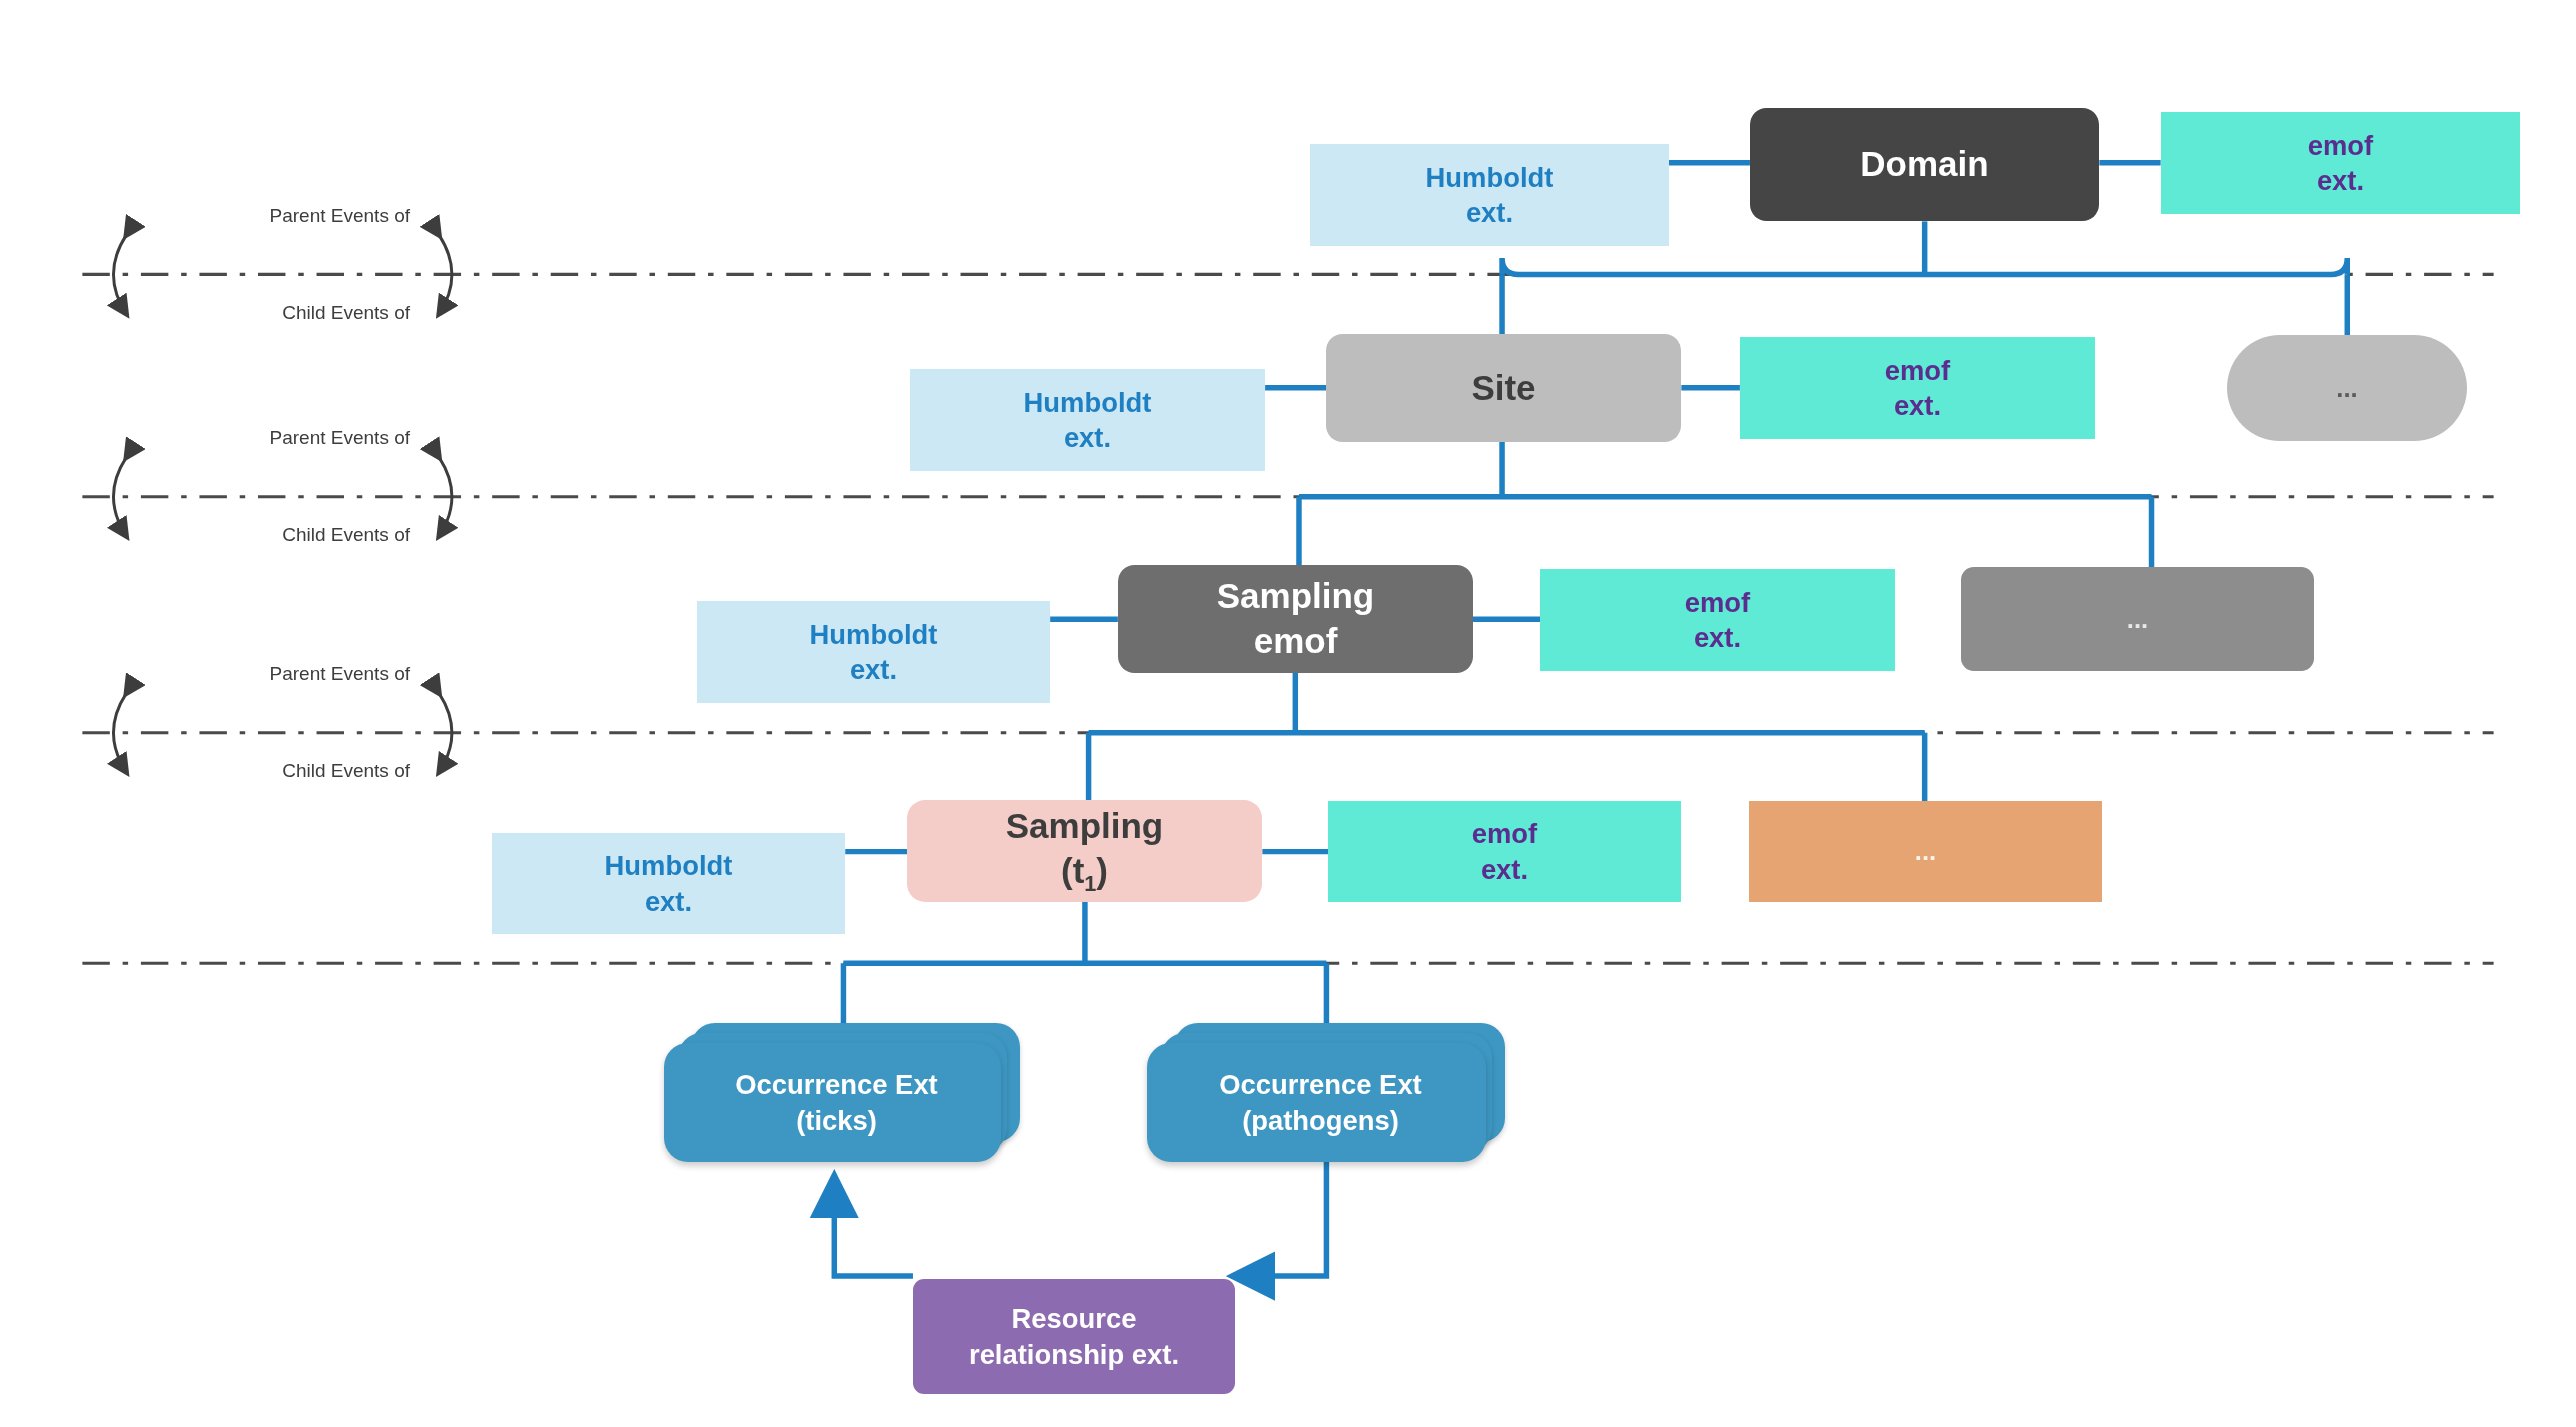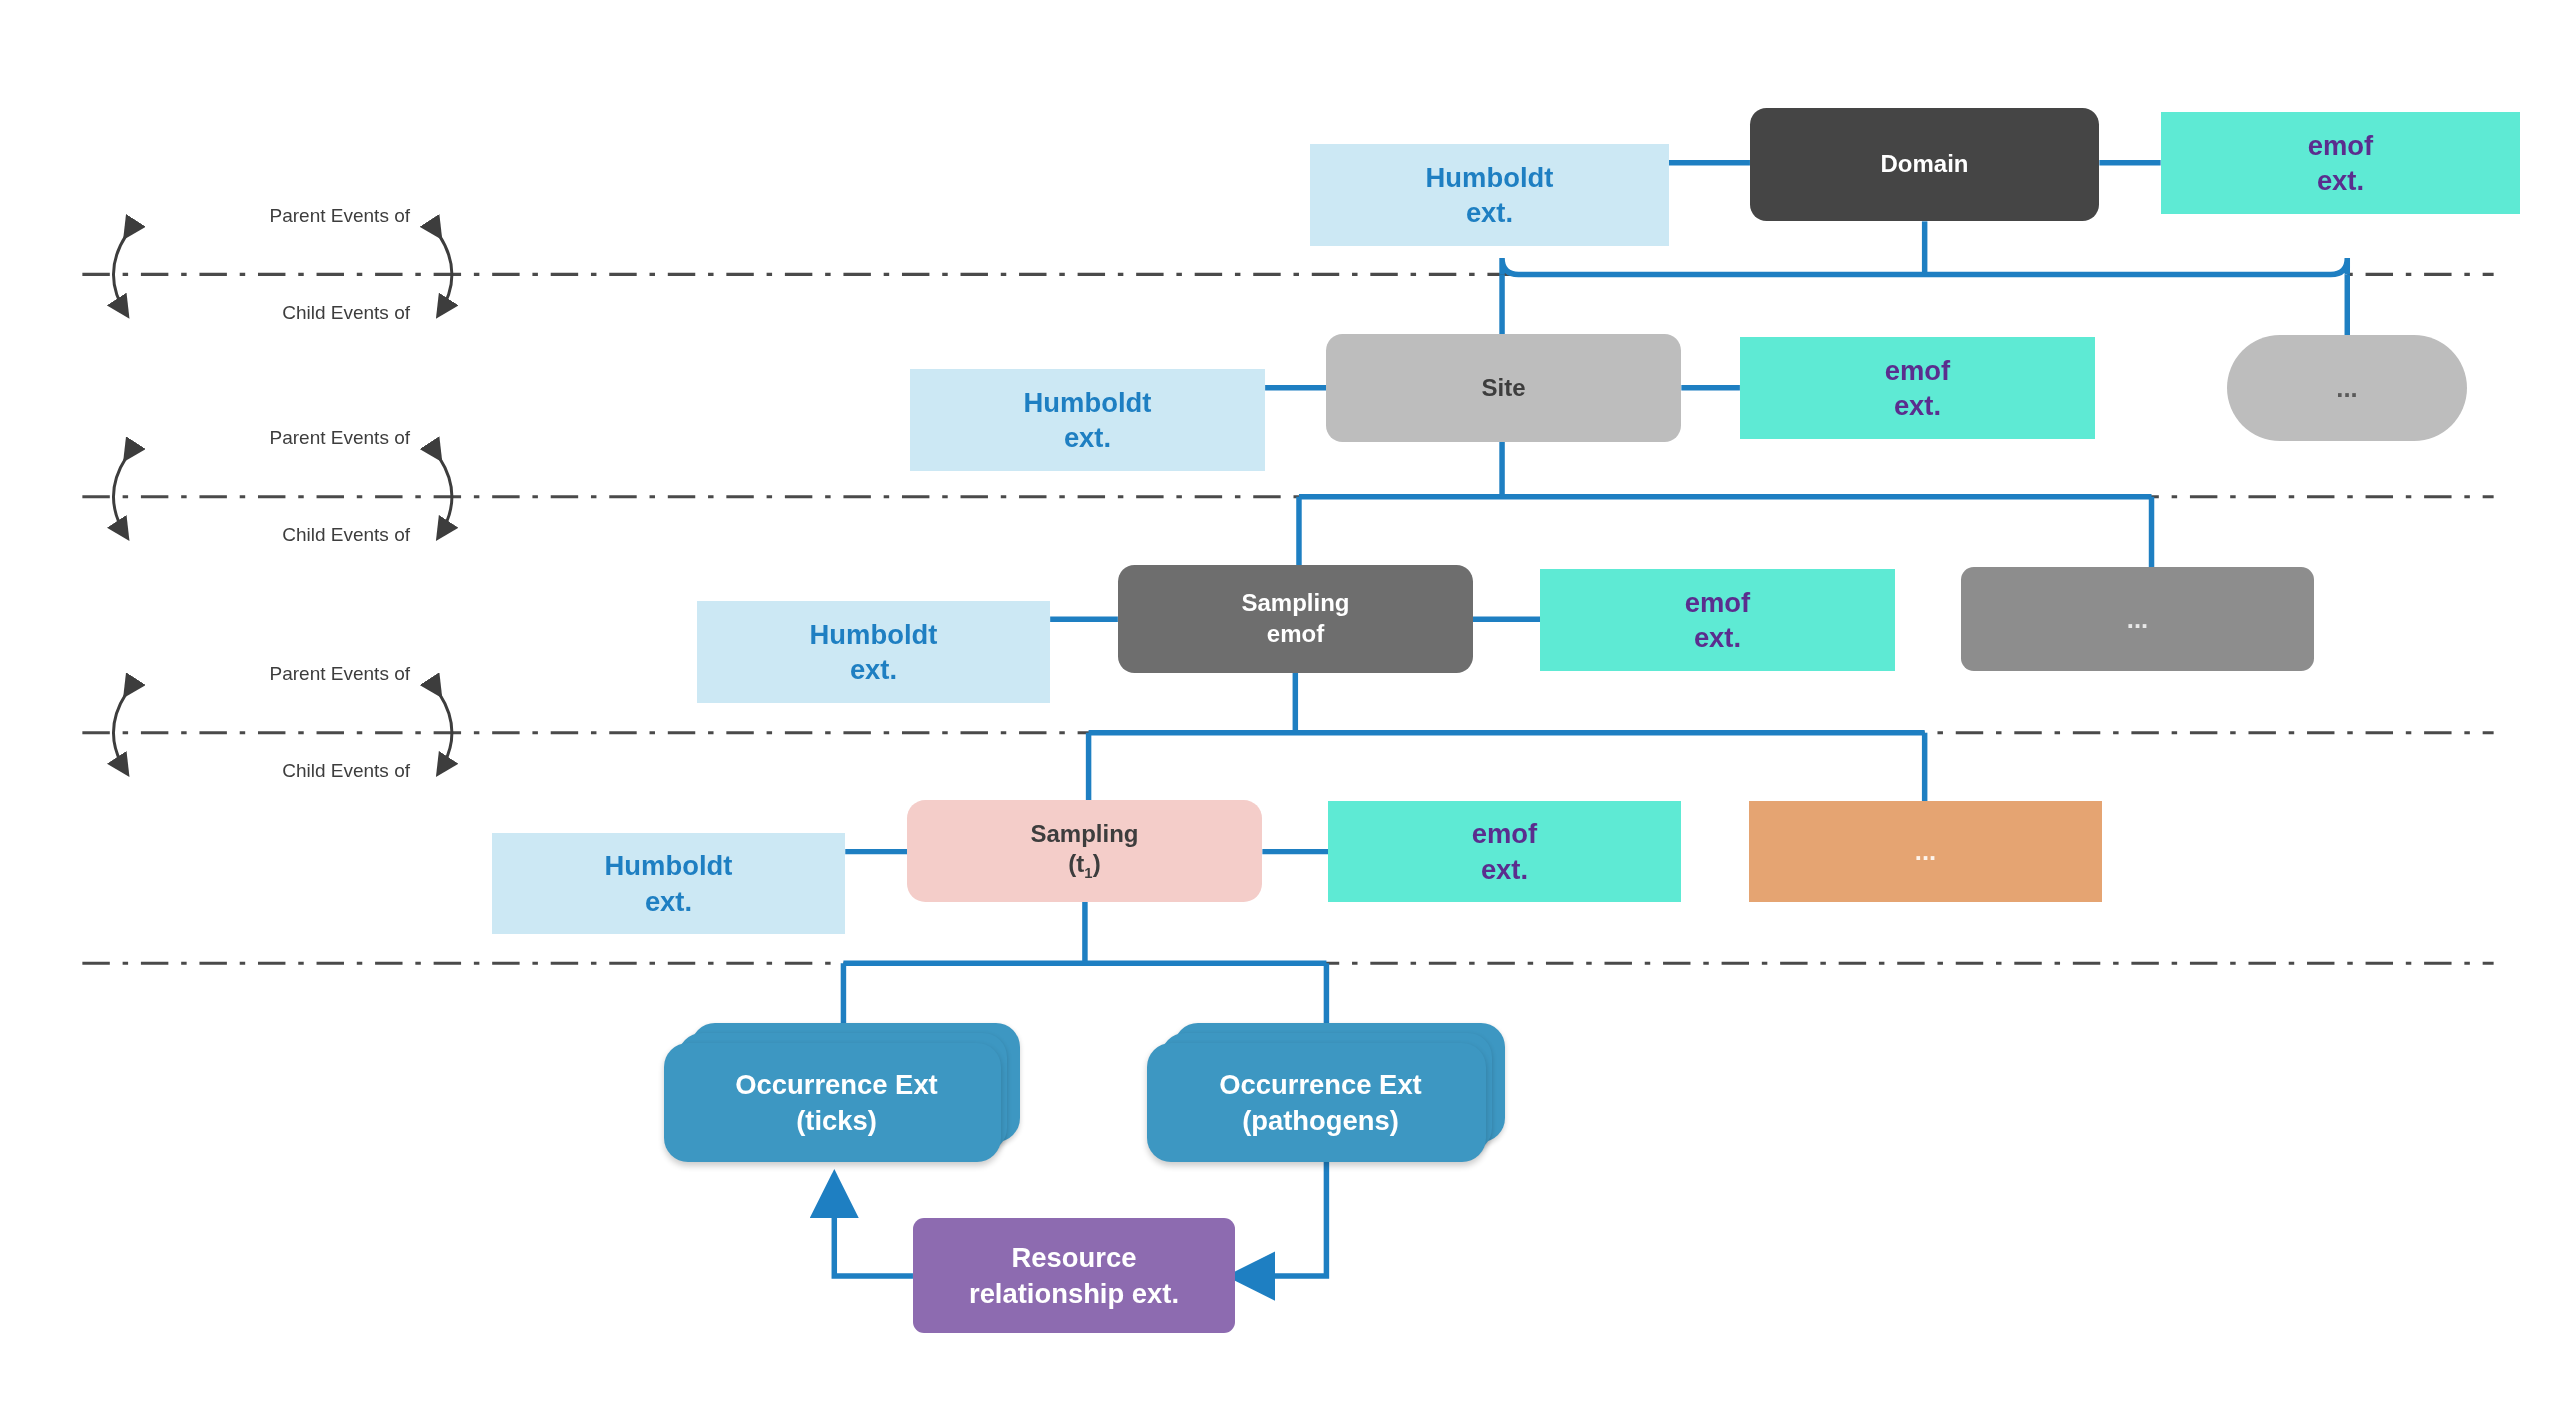--- a/index.html
+++ b/index.html
@@ -5,21 +5,21 @@
   html,body{margin:0;padding:0;background:#ffffff;}
   body{width:2576px;height:1427px;font-family:"Liberation Sans",sans-serif;position:relative;overflow:hidden;}
   #stage{position:absolute;left:0;top:0;width:2576px;height:1427px;}
   #wires{position:absolute;left:0;top:0;width:2576px;height:1427px;pointer-events:none;}
 
   .node{position:absolute;box-sizing:border-box;display:flex;align-items:center;justify-content:center;text-align:center;line-height:1.28;font-weight:700;}
   .ext{font-size:27.4px;}
   .ext.hum{background:#cce8f4;color:#1e7fc2;margin-top:32px;}
   .ext.emof{background:#5eead4;color:#5b2d8e;}
 
-  .core{color:#ffffff;font-size:24px;}
+  .core{color:#ffffff;font-size:35px;}
   .domain{background:#454545;border-radius:16.5px;}
   .site{background:#bdbdbd;color:#3d3d3d;border-radius:16.5px;}
   .sampunit{background:#6e6e6e;border-radius:16.5px;}
   .sampling{background:#f4cdc9;color:#3d3d3d;border-radius:18.3px;}
 
   .ellipsis-pill{background:#bdbdbd;border-radius:91px;color:#5a5a5a;font-size:25.6px;}
   .ellipsis-rect{background:#8d8d8d;border-radius:12.8px;color:#e8e8e8;font-size:25.6px;}
   .ellipsis-orange{background:#e5a472;color:#fdf4ec;font-size:25.6px;}
 
   .stackwrap{position:absolute;}
@@ -204,21 +204,21 @@
     <div class="layer" style="left:27.4px;top:0px;width:331px;height:119px;"></div>
     <div class="layer" style="left:13.7px;top:10px;width:331px;height:119px;"></div>
     <div class="front" style="left:0px;top:20px;width:331px;height:119px;">
       <div>
         <span>Occurrence Ext</span><br>
         <span>(pathogens)</span>
       </div>
     </div>
   </div>
 
-  <div class="resrel" style="left:913px;top:1218px;width:322px;height:115px;">
+  <div class="resrel" style="left:913px;top:1279px;width:322px;height:115px;">
     <div>
       <span>Resource</span><br>
       <span>relationship ext.</span>
     </div>
   </div>
 
 </div>
 
 
 </body></html>

